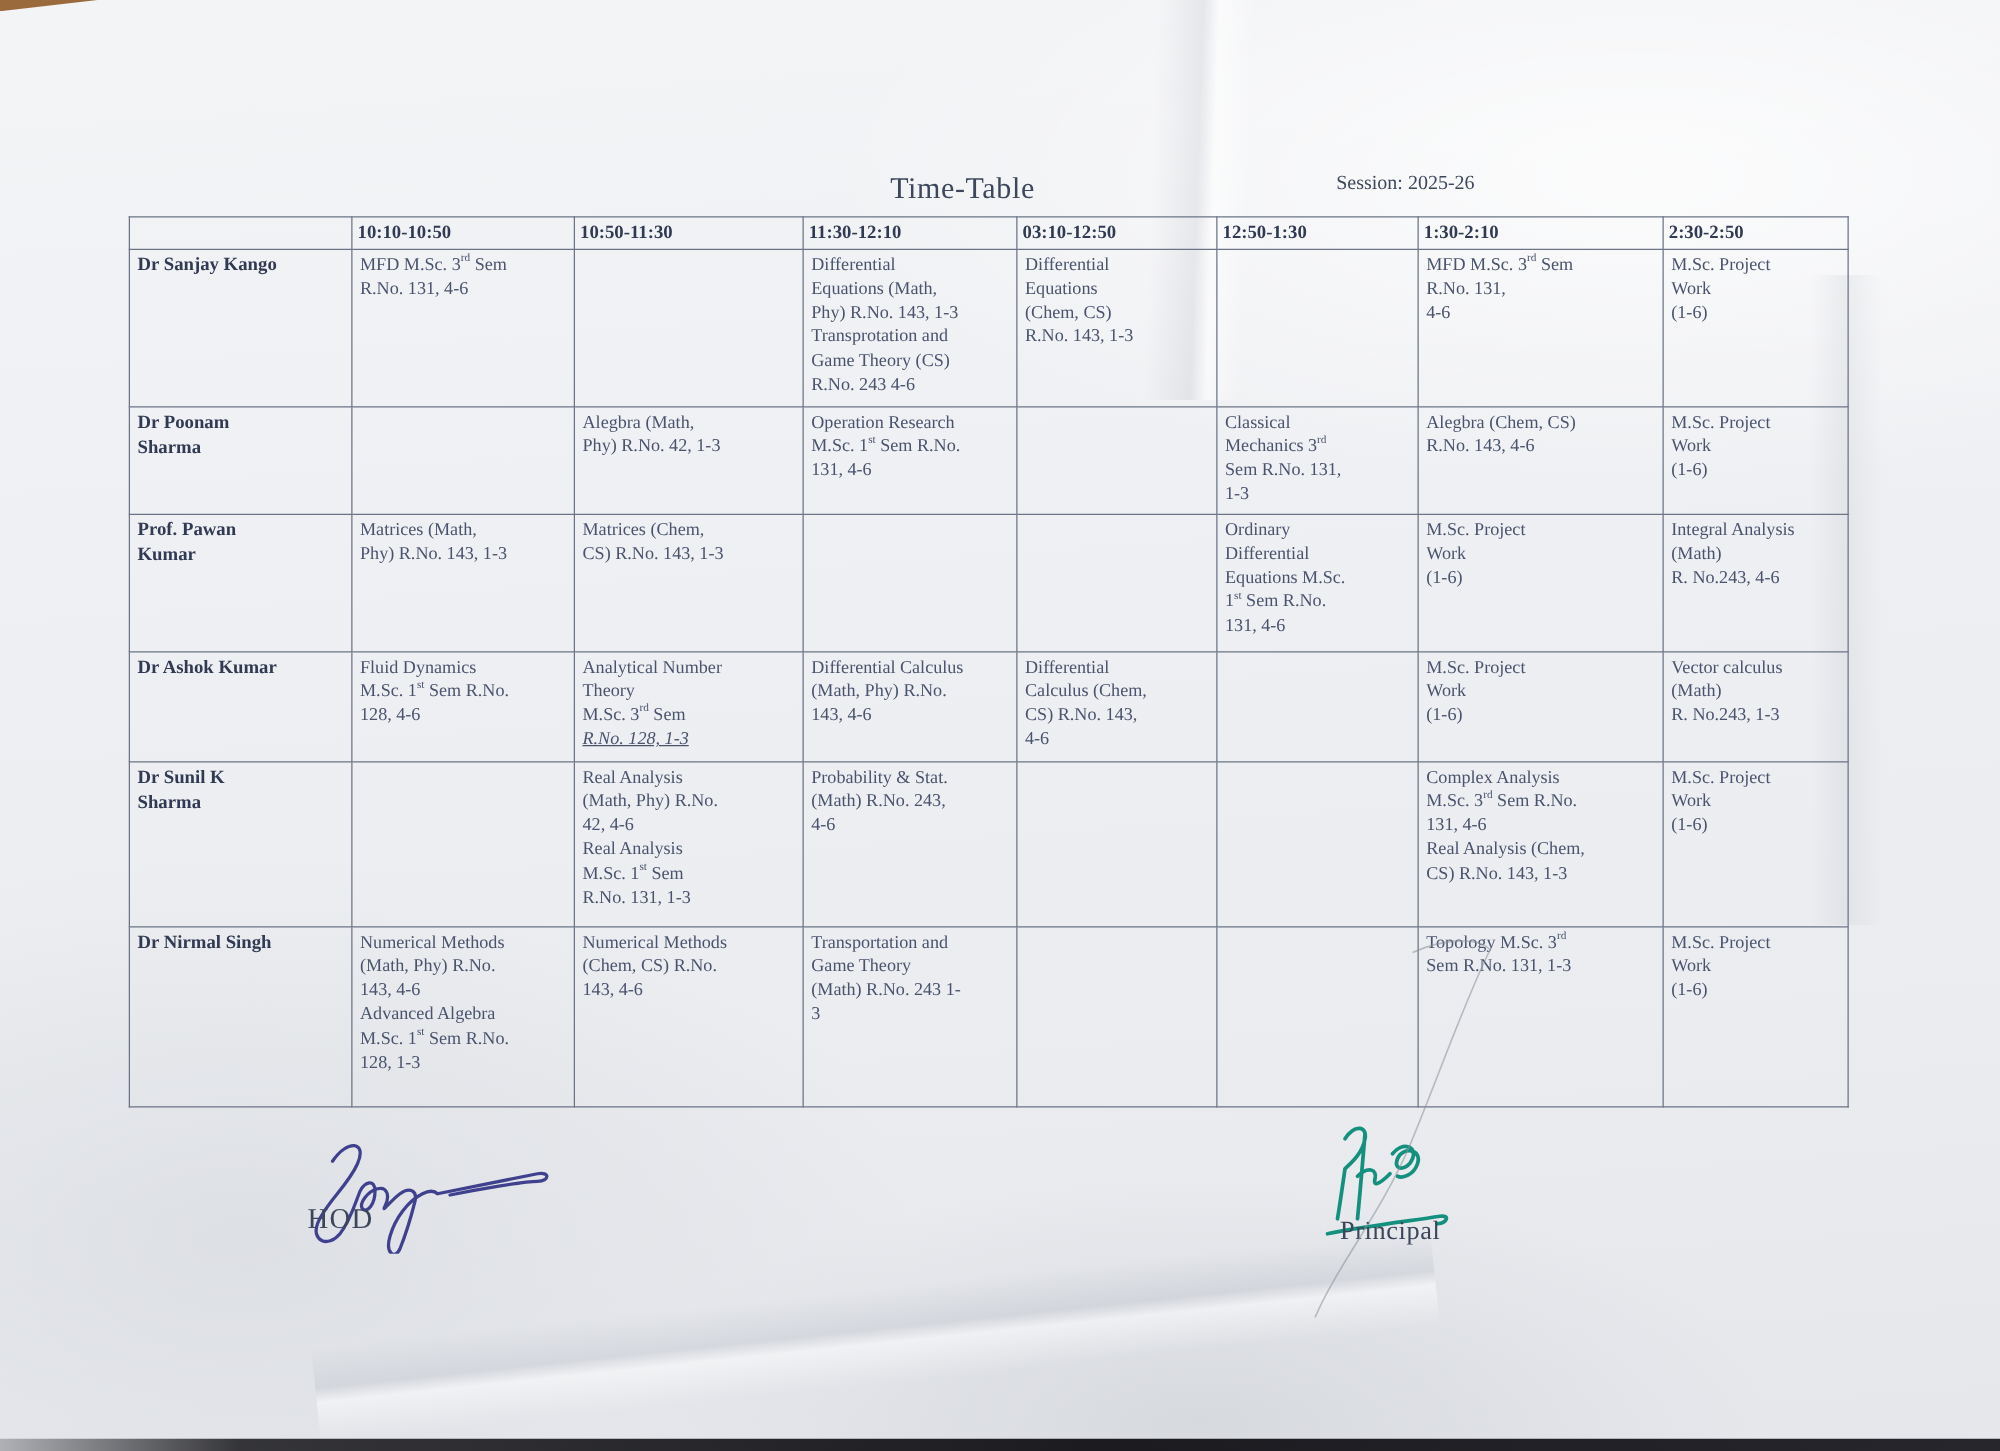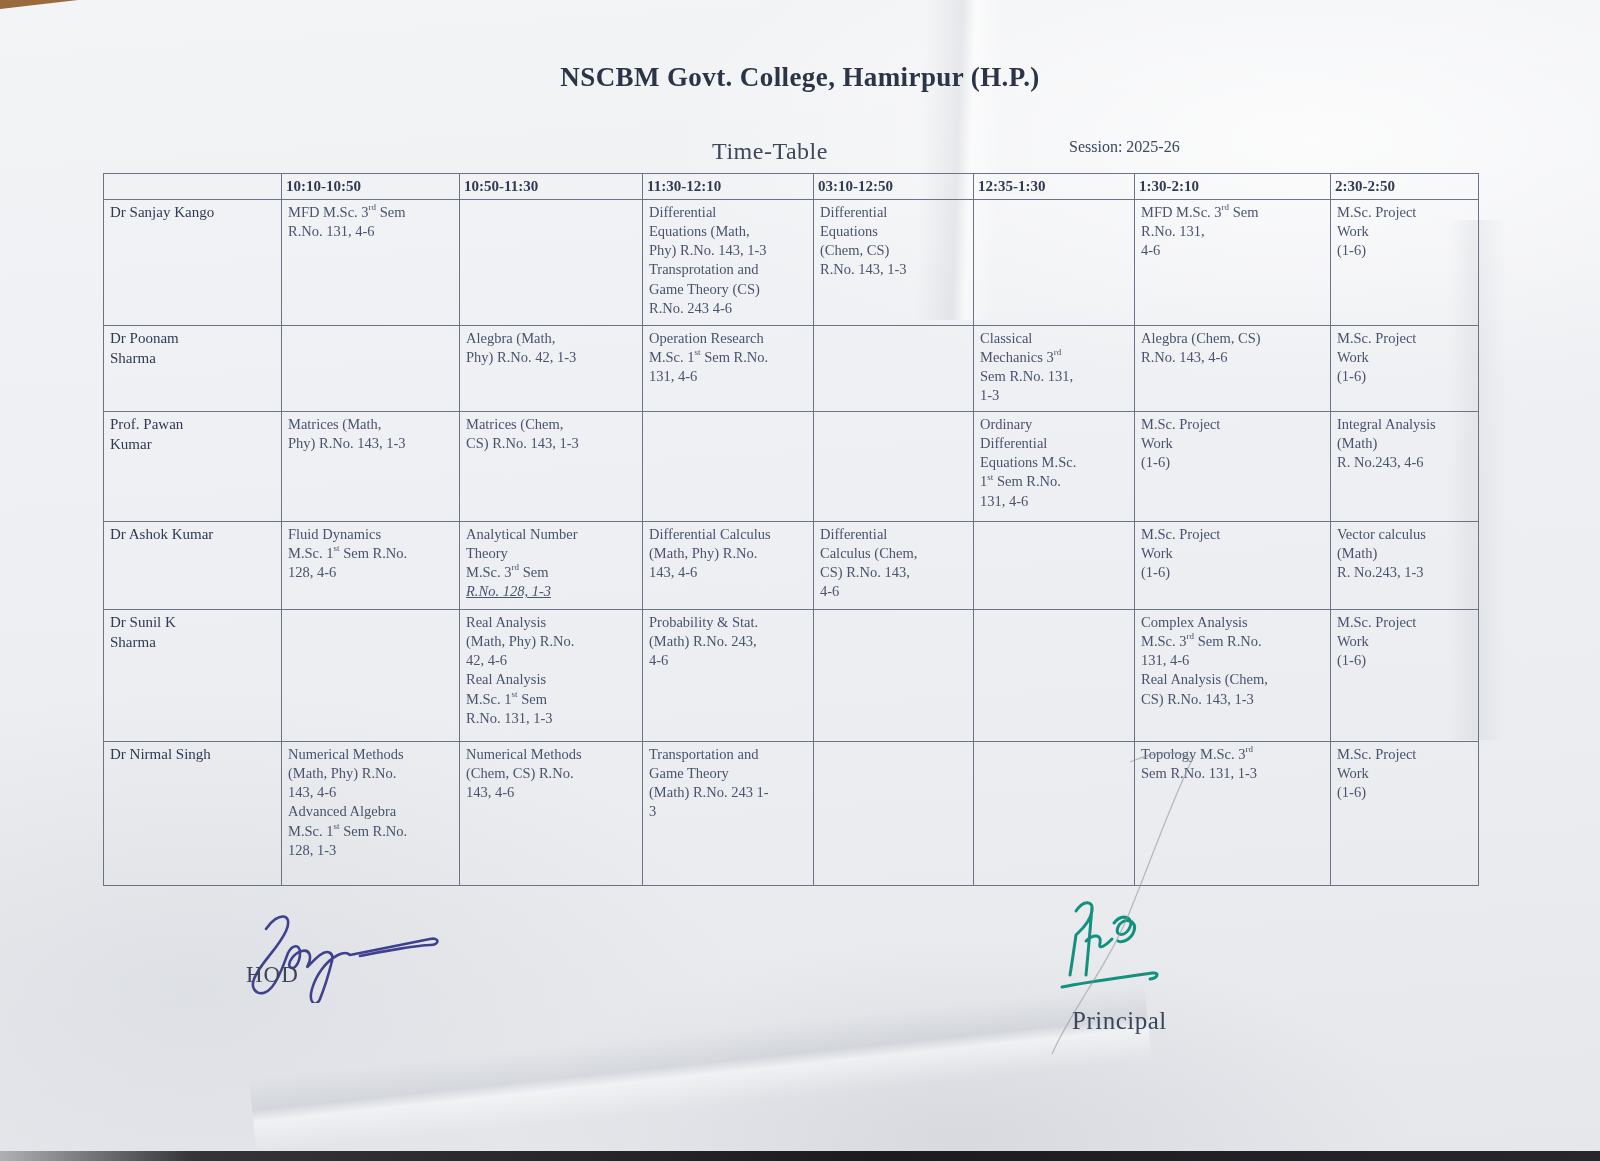--- a/index.html
+++ b/index.html
@@ -57,46 +57,45 @@
     padding:3px 6px;
     font-size:14.5px;line-height:1.32;
     white-space:pre-line;
     overflow:hidden;
   }
   table.tt thead th{
     font-weight:bold;color:var(--ink-bold);
     font-size:15px;padding:2px 4px;vertical-align:middle;white-space:nowrap;
   }
   table.tt tbody th{
-    font-weight:normal;color:var(--ink-bold);font-size:15px;
+    font-weight:bold;color:var(--ink-bold);font-size:15px;
   }
   td.center{text-align:center;}
   sup{font-size:9px;position:relative;top:-1px;line-height:0;}
   em.uline{font-style:italic;text-decoration:underline;}
   
   .sig{position:absolute;}
   .sig-hod{left:232px;top:903px;width:225px;height:100px;}
   .sig-hod path{stroke:var(--ink-hod);stroke-width:2.6;fill:none;stroke-linecap:round;stroke-linejoin:round;}
   .sig-principal{left:1048px;top:893px;width:125px;height:112px;}
   .sig-principal path{stroke:var(--ink-principal);stroke-width:3;fill:none;stroke-linecap:round;stroke-linejoin:round;}
   .lbl-hod{position:absolute;left:246px;top:962px;font-size:23px;color:#3c465a;letter-spacing:1px;}
-  .lbl-principal{position:absolute;left:1072px;top:972px;font-size:25px;color:#3c465a;letter-spacing:.5px;margin-top:35px;}
+  .lbl-principal{position:absolute;left:1072px;top:972px;font-size:21px;color:#3c465a;letter-spacing:.5px;}
   .scratch{position:absolute;inset:0;pointer-events:none;}
 </style>
 </head>
 <body>
 
 <div class="paper">
   <div class="crease v1"></div>
   <div class="crease d1"></div>
   <div class="crease v2"></div>
   <div class="corner-sliver"></div>
   <div class="bottom-edge"></div>
 
-  <div class="t-college">NSCBM Govt. College, Hamirpur (H.P.)</div>
   <div class="t-timetable">Time-Table</div>
   <div class="t-session">Session: 2025-26</div>
 
   <table class="tt">
     <colgroup>
       <col style="width:178px">
         <col style="width:178px">
         <col style="width:183px">
         <col style="width:171px">
       <col style="width:160px">
@@ -104,21 +103,21 @@
         <col style="width:196px">
         <col style="width:148px">
     </colgroup>
     <thead>
       <tr style="height:26px">
         <th></th>
         <th>10:10-10:50</th>
         <th>10:50-11:30</th>
         <th>11:30-12:10</th>
         <th>03:10-12:50</th>
-        <th>12:35-1:30</th>
+        <th>12:50-1:30</th>
         <th>1:30-2:10</th>
         <th>2:30-2:50</th>
       </tr>
     </thead>
     <tbody>
       <tr style="height:126px">
         <th>Dr Sanjay Kango</th>
         <td>MFD M.Sc. 3<sup>rd</sup> Sem
 R.No. 131, 4-6</td>
         <td></td>

